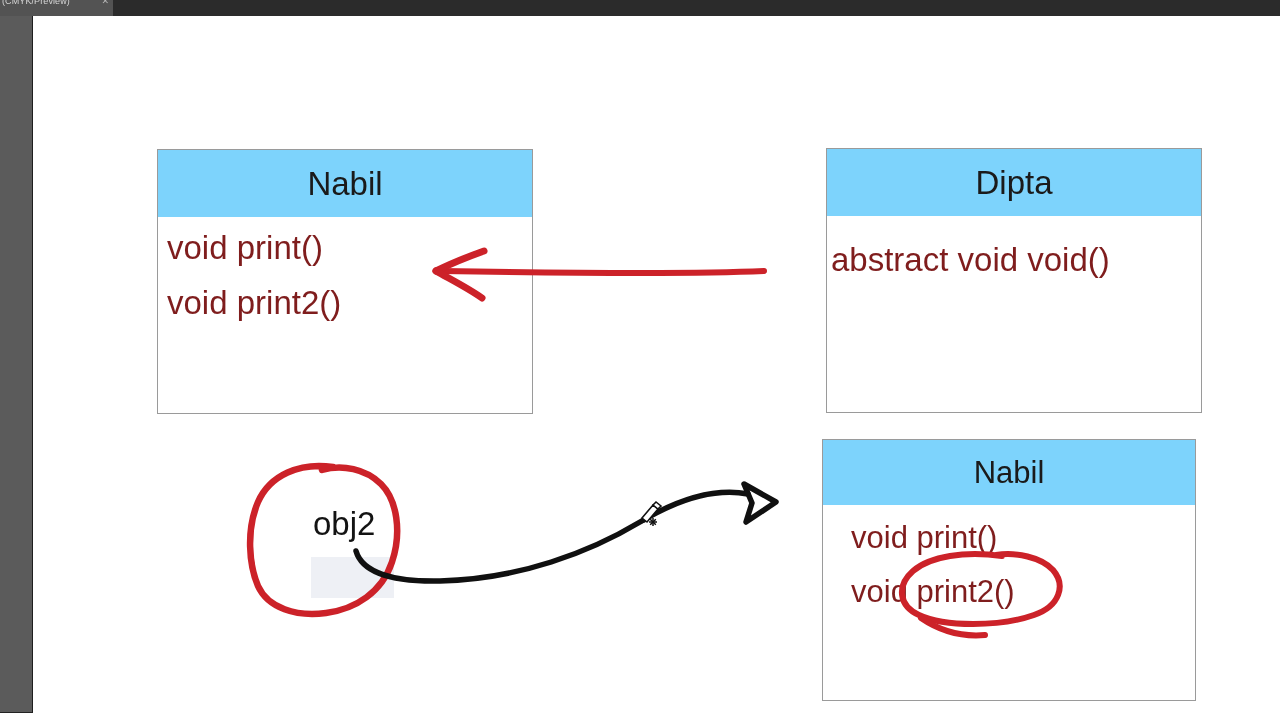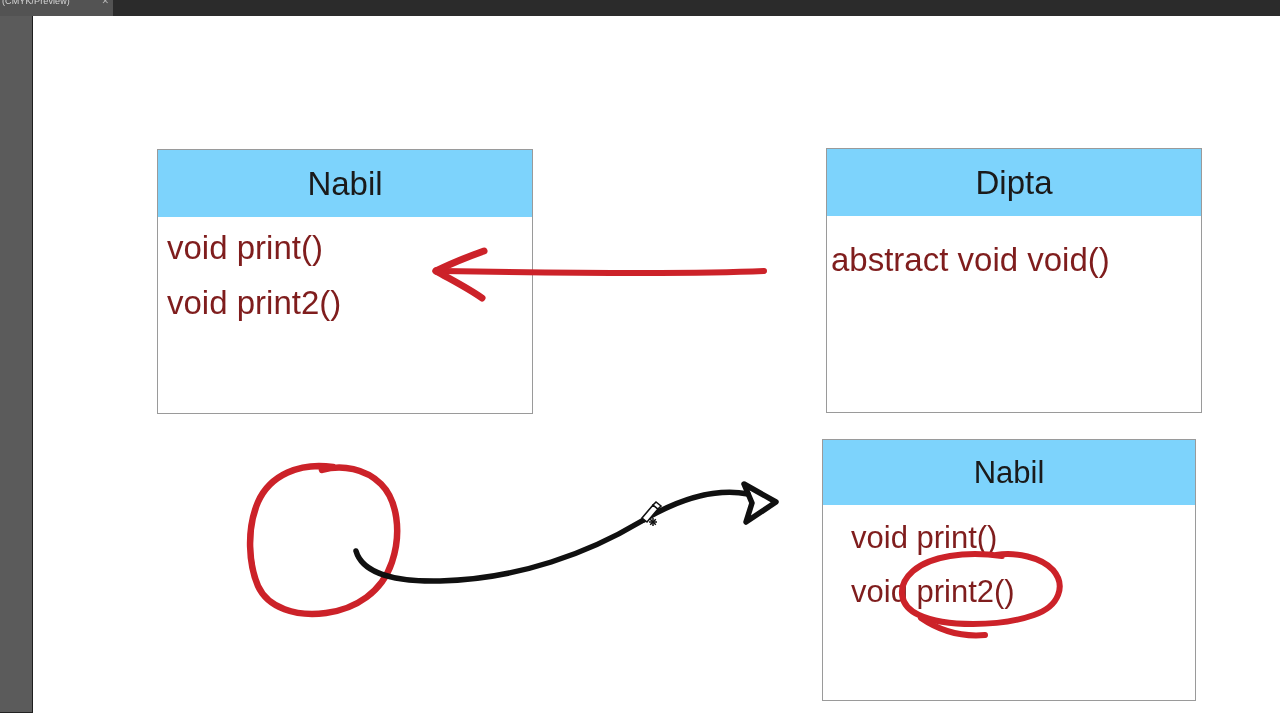--- a/index.html
+++ b/index.html
@@ -186,20 +186,24 @@
     </div>
 
     <div class="uml-box" id="box-nabil-child">
       <div class="uml-header">Nabil</div>
       <div class="uml-body">
         <div class="uml-row">void print()</div>
         <div class="uml-row">void print2()</div>
       </div>
     </div>
 
+    <div id="obj2-group">
+      <div id="obj2-label">obj2</div>
+      <div id="obj2-swatch"></div>
+    </div>
 
   </div>
 
   <svg id="overlay" viewBox="0 0 1280 720">
 
     <g>
       <path d="M 764 271 C 700 274, 560 273, 441 271" stroke="#cc2229" stroke-width="6" fill="none" stroke-linecap="round"></path>
       <path d="M 484 251 C 470 256, 450 264, 436 271" stroke="#cc2229" stroke-width="7" fill="none" stroke-linecap="round"></path>
       <path d="M 436 271 C 450 279, 468 288, 482 298" stroke="#cc2229" stroke-width="7" fill="none" stroke-linecap="round"></path>
     </g>

